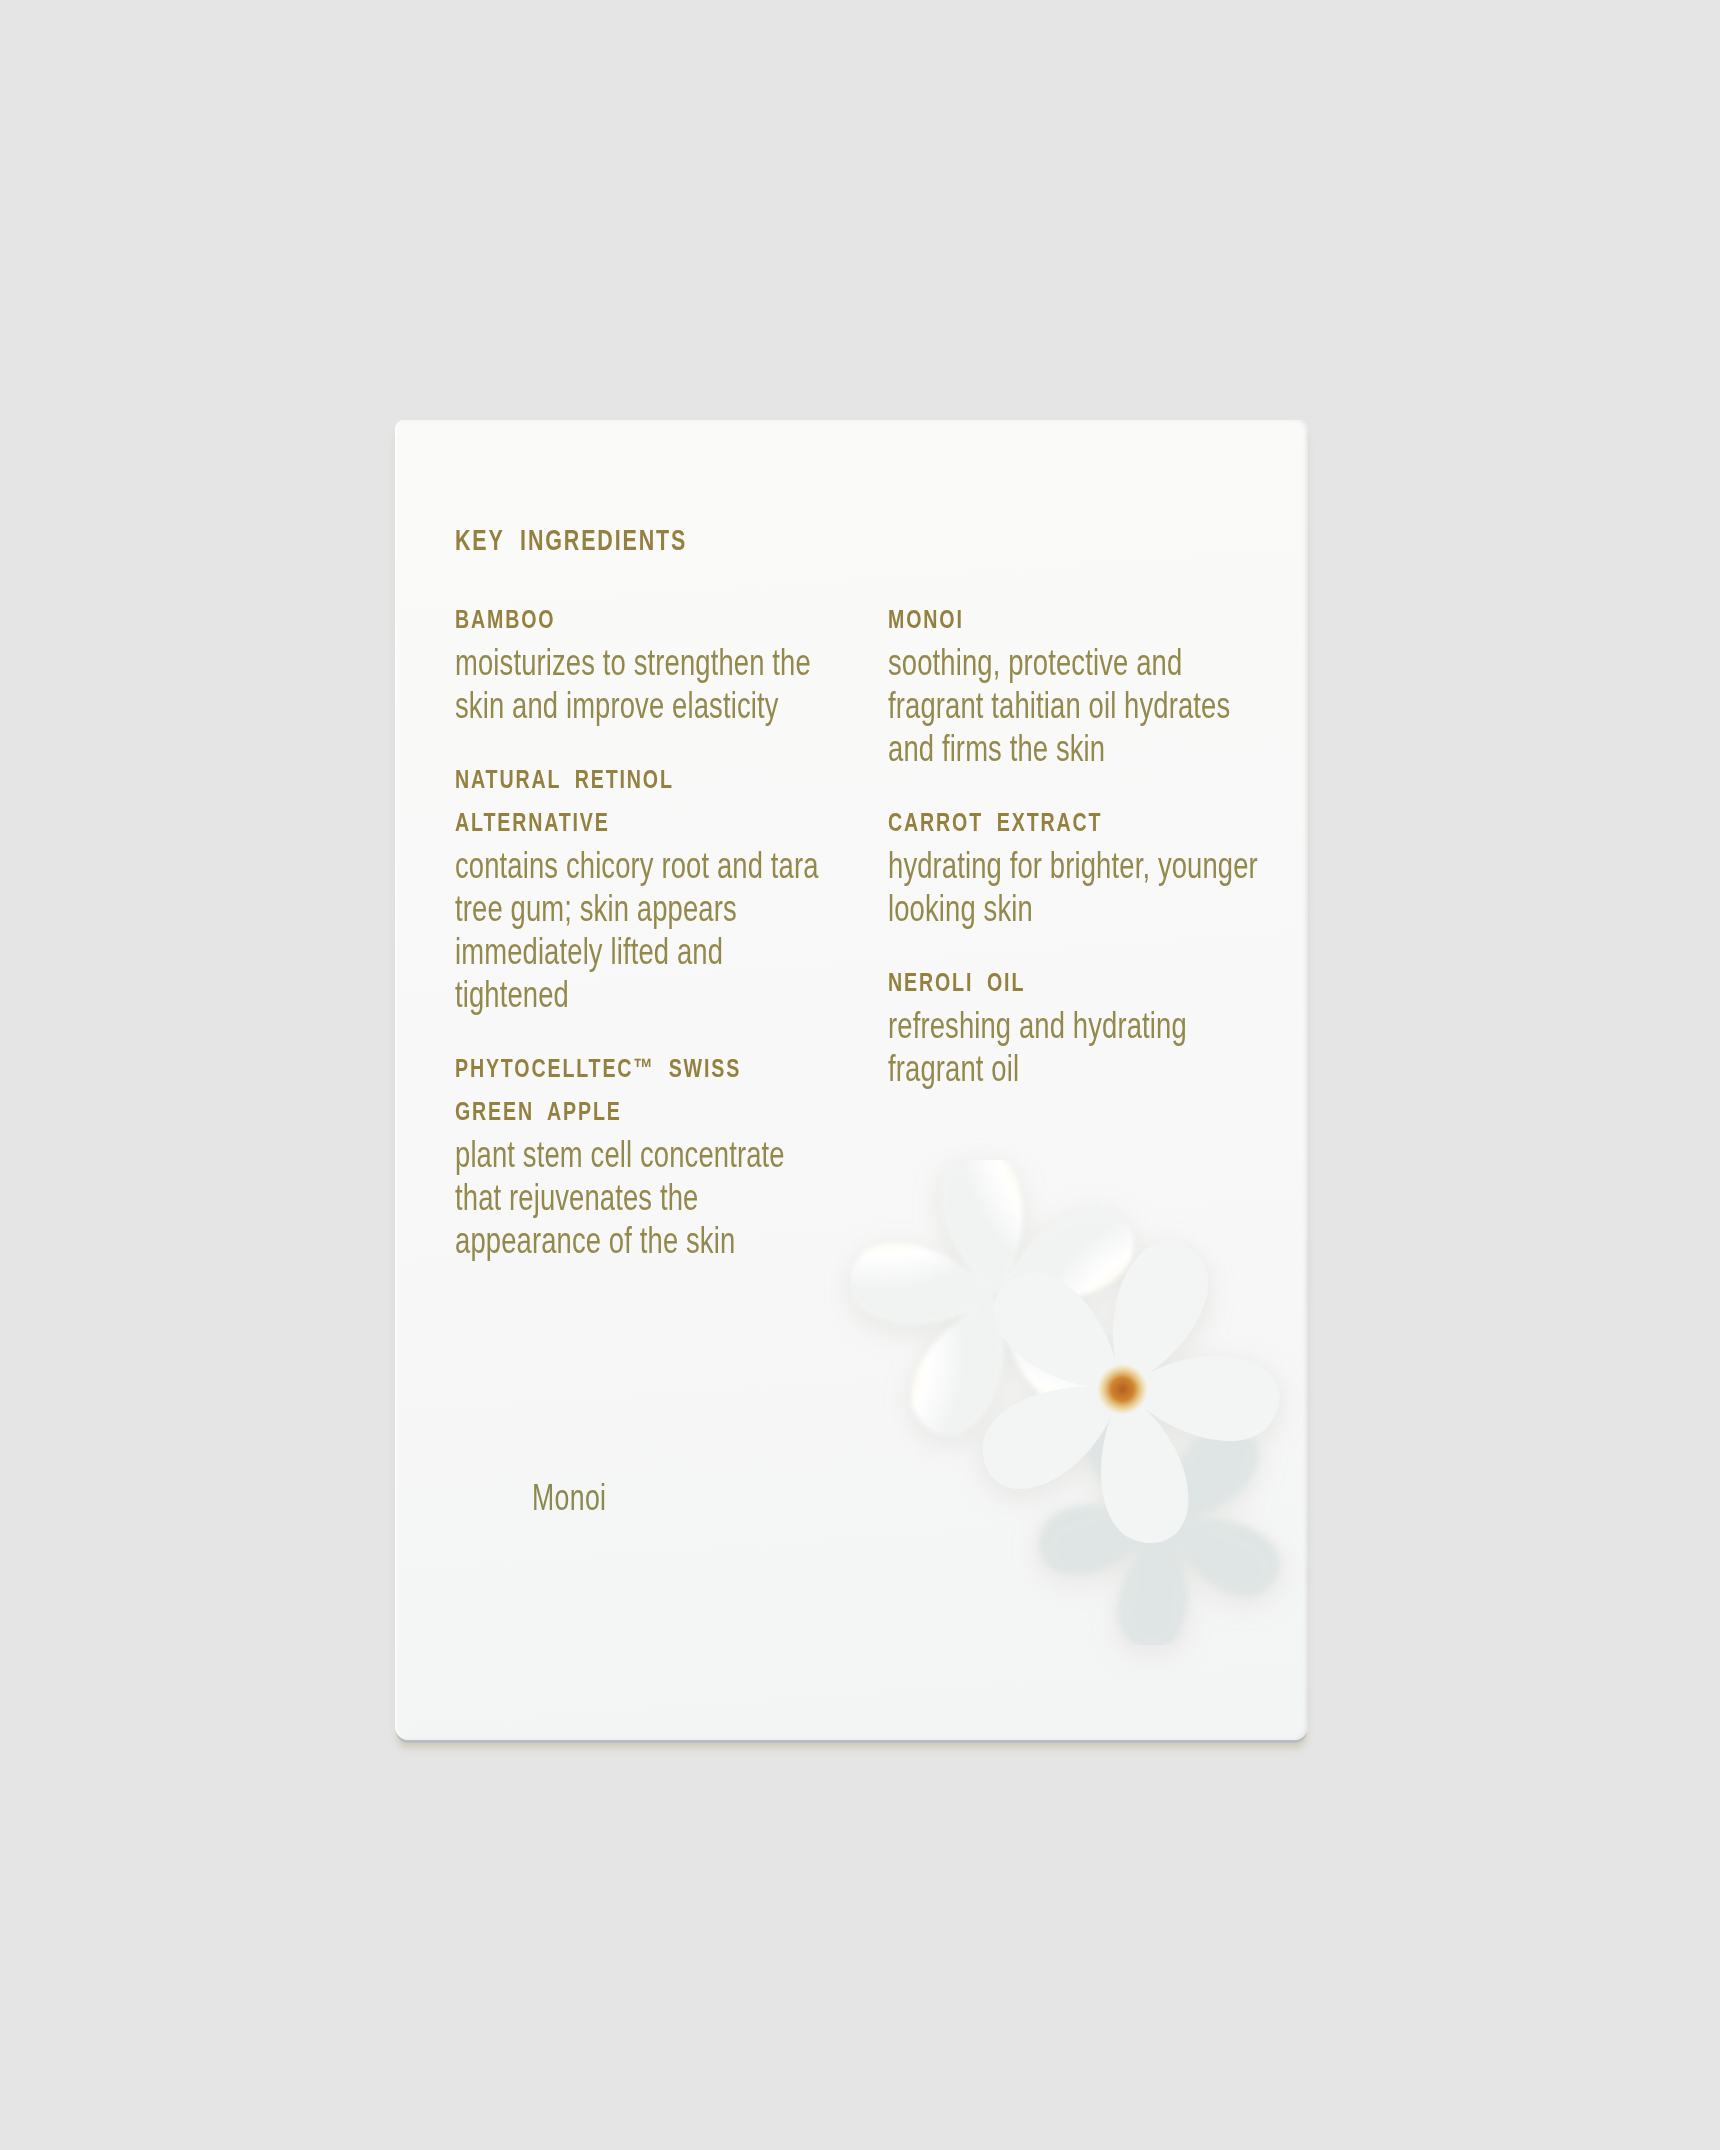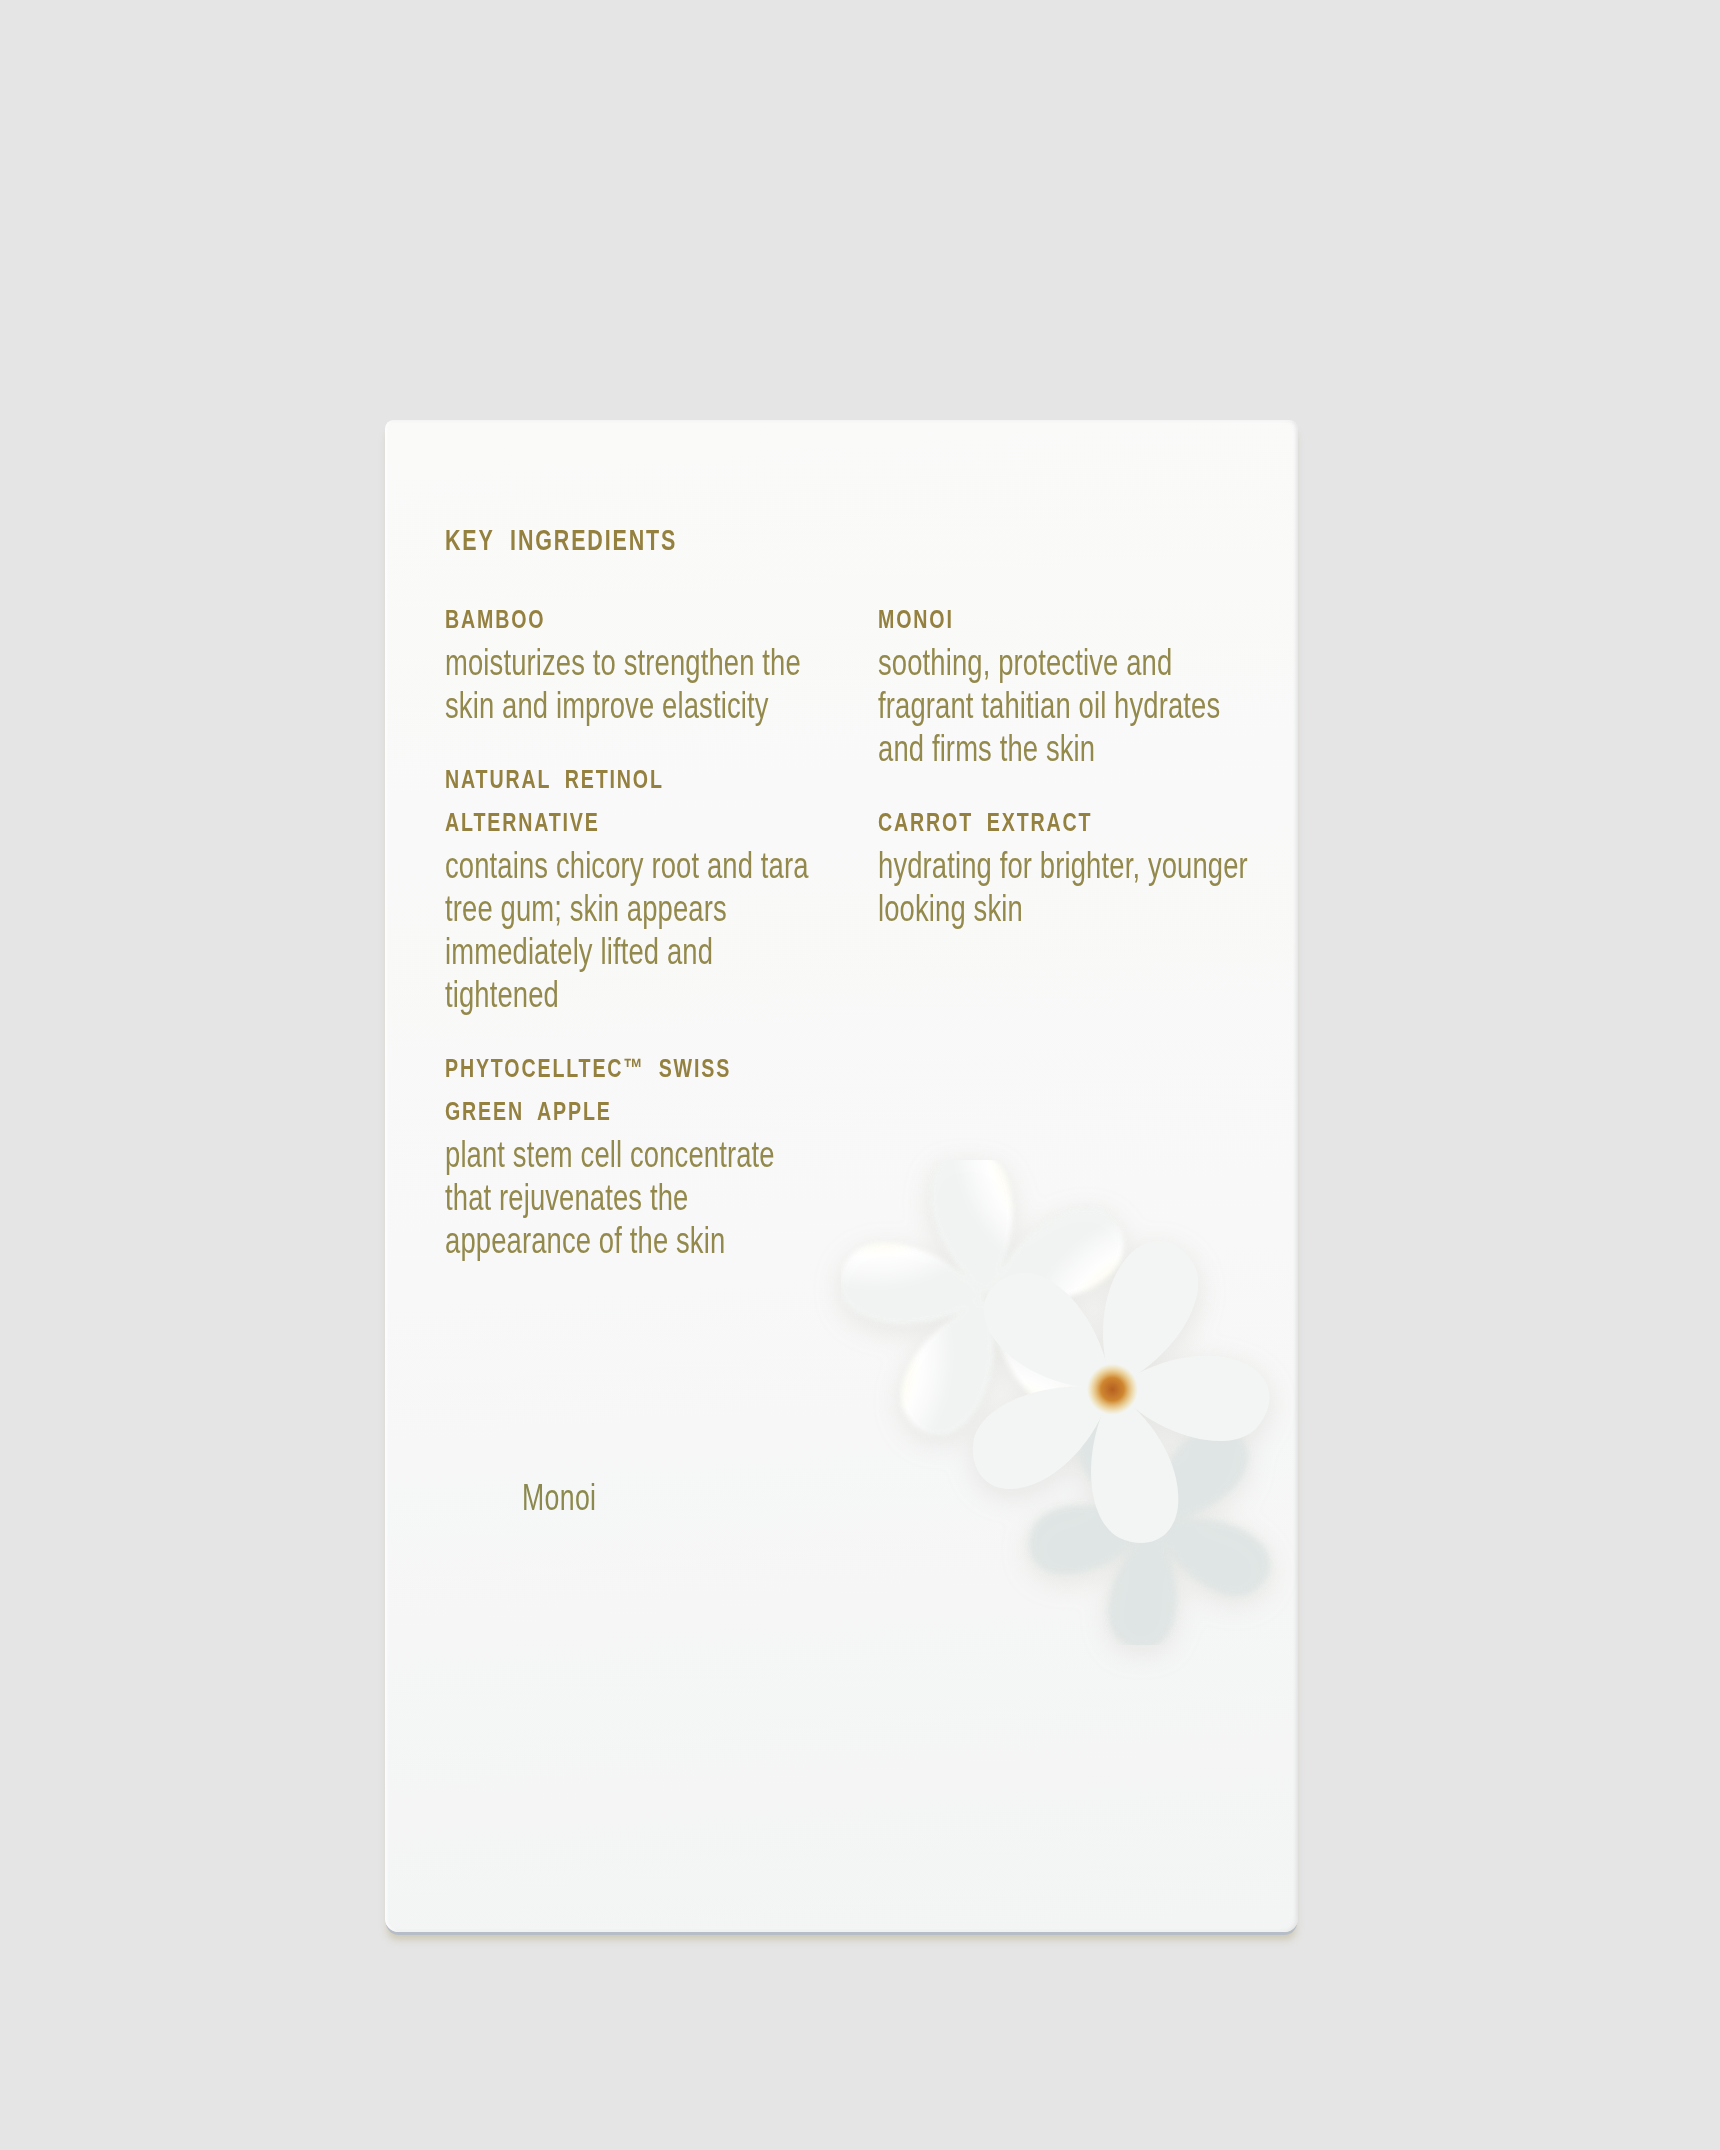--- a/index.html
+++ b/index.html
@@ -10,24 +10,24 @@
     position: relative;
     width: 1720px;
     height: 2150px;
     background: var(--page_bg, #e5e5e5);
     overflow: hidden;
     font-family: "Liberation Sans", sans-serif;
   }
   
   .product-box {
     position: absolute;
-    left: 385px;
+    left: 395px;
     top: 420px;
     width: 913px;
-    height: 1512px;
+    height: 1320px;
     background: linear-gradient(176deg, #fafaf9 0%, #f7f8f7 55%, #f3f4f4 100%);
     border-radius: 8.8px 8.8px 13.7px 13.7px;
     box-shadow:
       0 3.9px 0 -1px #b7bdc7,
       0 10.8px 7.8px -2.9px rgba(186, 176, 140, 0.50),
       inset 2px 0 2.9px rgba(255,255,255,0.8),
       inset -2px 0 3.9px rgba(210,212,214,0.55);
   }
   
   .cx {
@@ -127,20 +127,25 @@
       <section class="ing-section">
         <h3 class="ing-name cx">MONOI</h3>
         <p class="ing-desc cx">soothing, protective and
 fragrant tahitian oil hydrates
 and firms the skin</p>
       </section>
       <section class="ing-section">
         <h3 class="ing-name cx">CARROT EXTRACT</h3>
         <p class="ing-desc cx">hydrating for brighter, younger
 looking skin</p>
+      </section>
+      <section class="ing-section">
+        <h3 class="ing-name cx">NEROLI OIL</h3>
+        <p class="ing-desc cx">refreshing and hydrating
+fragrant oil</p>
       </section>
     </div>
 
     <div class="flower-wrap">
       <svg width="441" height="485" viewBox="0 0 450 495" xmlns="http://www.w3.org/2000/svg">
         <defs>
           <radialGradient id="gBack" gradientUnits="userSpaceOnUse" cx="150" cy="140" r="158">
             <stop offset="0%" stop-color="#f2d94e"></stop>
             <stop offset="22%" stop-color="#f8ea84"></stop>
             <stop offset="48%" stop-color="#fdf9dc"></stop>

